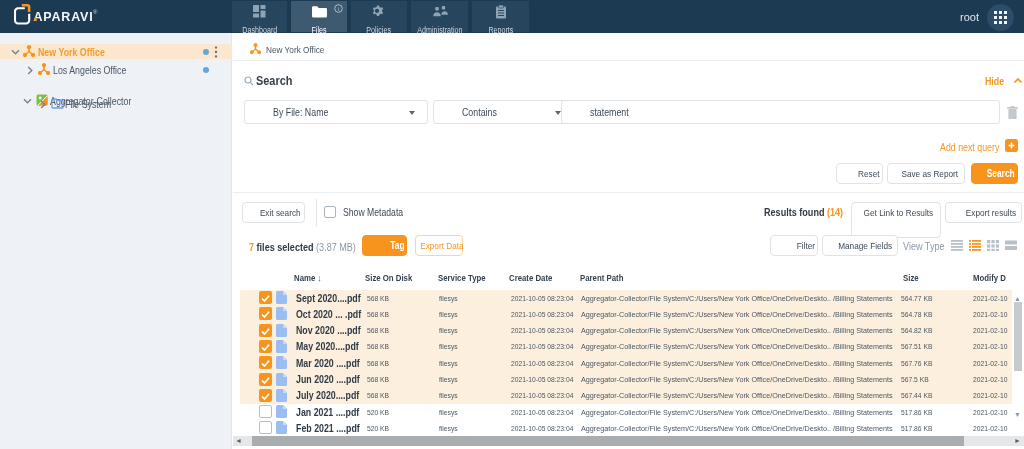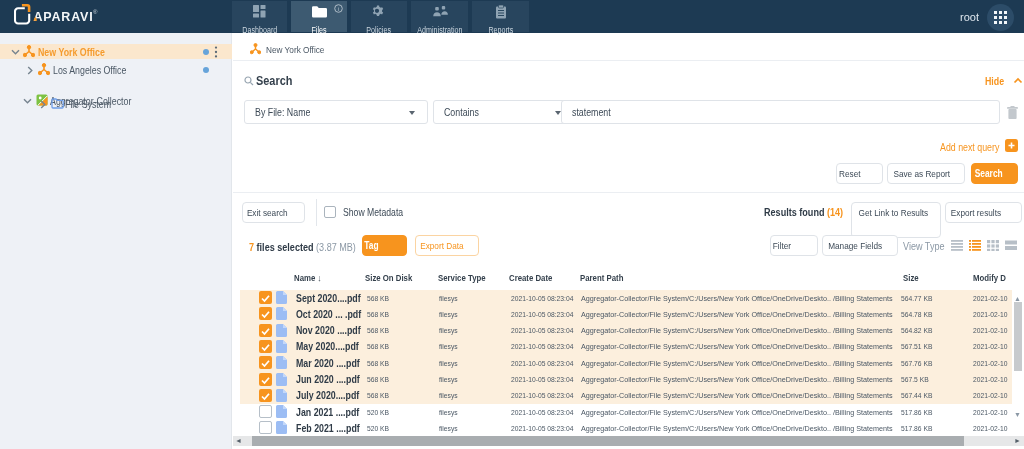--- a/index.html
+++ b/index.html
@@ -23,25 +23,25 @@
 .trow{position:absolute;left:0;width:232px;height:16px;font-size:10.5px;color:#4a5764}
 .nw{display:inline-block;transform:scaleX(0.84);transform-origin:0 50%;white-space:nowrap}
 .nc{display:inline-block;transform:scaleX(0.84);transform-origin:50% 50%;white-space:nowrap}
 .trow .txt{position:absolute;top:2px}
 .dot{position:absolute;width:6px;height:6px;border-radius:50%;background:#67a4da;top:5px;left:203px}
 
 #main{position:absolute;left:233px;top:35px;width:791px;height:414px;background:#fff}
 
 .sep{position:absolute;left:0;width:791px;height:1px;background:#ebeef2}
 .btn{position:absolute;background:#fff;border:1px solid #dfe3e8;border-radius:4px;
- color:#3d4a57;font-size:9.8px;text-align:left}
+ color:#3d4a57;font-size:9.8px;text-align:right}
 .btn-orange{background:#f7941e;border:1px solid #f7941e;color:#fff;font-weight:bold}
 .orange{color:#f7941e}
 .field{position:absolute;top:65px;height:24px;border:1px solid #dfe3e8;border-radius:3px;
- font-size:10.5px;color:#3d4a57;line-height:22px;padding-left:10px;background:#fff}
+ font-size:10.5px;color:#3d4a57;line-height:22px;padding-left:28px;background:#fff}
 .caret{position:absolute;top:10px;width:0;height:0;border-left:3.5px solid transparent;
  border-right:3.5px solid transparent;border-top:4px solid #5a6570}
 
 .th{position:absolute;top:238px;font-size:9.3px;font-weight:bold;color:#333f4b;
  transform:scaleX(0.84);transform-origin:0 50%;white-space:nowrap}
 .row{position:absolute;left:0;width:779px;height:16.4px}
 .row.peach{background:linear-gradient(90deg,#ffffff 7px,#fcefdd 7px)}
 .cell{position:absolute;top:3.5px;font-size:8px;color:#4a5764;white-space:nowrap;
  transform:scaleX(0.84);transform-origin:0 50%}
 .name{position:absolute;top:1.5px;font-size:10.5px;font-weight:bold;color:#2f3b47;white-space:nowrap;
@@ -240,21 +240,21 @@
   <div class="btn" style="left:9px;top:167px;width:63px;height:21px;line-height:19px"><span class="nc">Exit search</span></div>
   <div class="abs" style="left:83px;top:164px;width:1px;height:27px;background:#e2e6eb"></div>
   <div class="abs" style="left:91px;top:171px;width:12px;height:12px;border:1px solid #aab4bd;border-radius:2px"></div>
   <div class="abs" style="left:110px;top:172px;font-size:10.3px;color:#3d4a57"><span class="nw">Show Metadata</span></div>
   <div class="abs" style="left:531px;top:171px;font-size:10.8px;font-weight:bold;color:#2f3b47"><span class="nw">Results found <span class="orange">(14)</span></span></div>
   <div class="btn" style="left:618px;top:167px;width:90px;height:36px;line-height:19px"><span class="nc">Get Link to Results</span></div>
   <div class="btn" style="left:712px;top:167px;width:77px;height:21px;line-height:19px"><span class="nc">Export results</span></div>
 
   <div class="abs" style="left:16px;top:206px;font-size:10.8px;color:#8b98a5"><span class="nw"><b class="orange">7</b> <b style="color:#2f3b47">files selected</b> (3.87 MB)</span></div>
   <div class="btn btn-orange" style="left:129px;top:200px;width:45px;height:21px;line-height:19px;font-size:10px"><span class="nc">Tag</span></div>
-  <div class="btn" style="left:182px;top:200px;width:64px;height:21px;line-height:19px;border-color:#fbd4a2;color:#f7941e"><span class="nc">Export Data</span></div>
+  <div class="btn" style="left:182px;top:200px;width:48px;height:21px;line-height:19px;border-color:#fbd4a2;color:#f7941e"><span class="nc">Export Data</span></div>
   <div class="btn" style="left:537px;top:200px;width:48px;height:21px;line-height:19px"><span class="nc">Filter</span></div>
   <div class="btn" style="left:589px;top:200px;width:76px;height:21px;line-height:19px"><span class="nc">Manage Fields</span></div>
   <div class="abs" style="left:670px;top:205px;font-size:10.8px;color:#8b98a5"><span class="nw">View Type</span></div>
   <svg style="position:absolute;left:718px;top:205px" width="12" height="11" viewBox="0 0 12 11">
         <g fill="#b7bfc7">
           <rect y="0" width="12" height="1.8"></rect>
           <rect y="3" width="12" height="1.8"></rect>
           <rect y="6" width="12" height="1.8"></rect>
           <rect y="9" width="12" height="1.8"></rect>
         </g>

